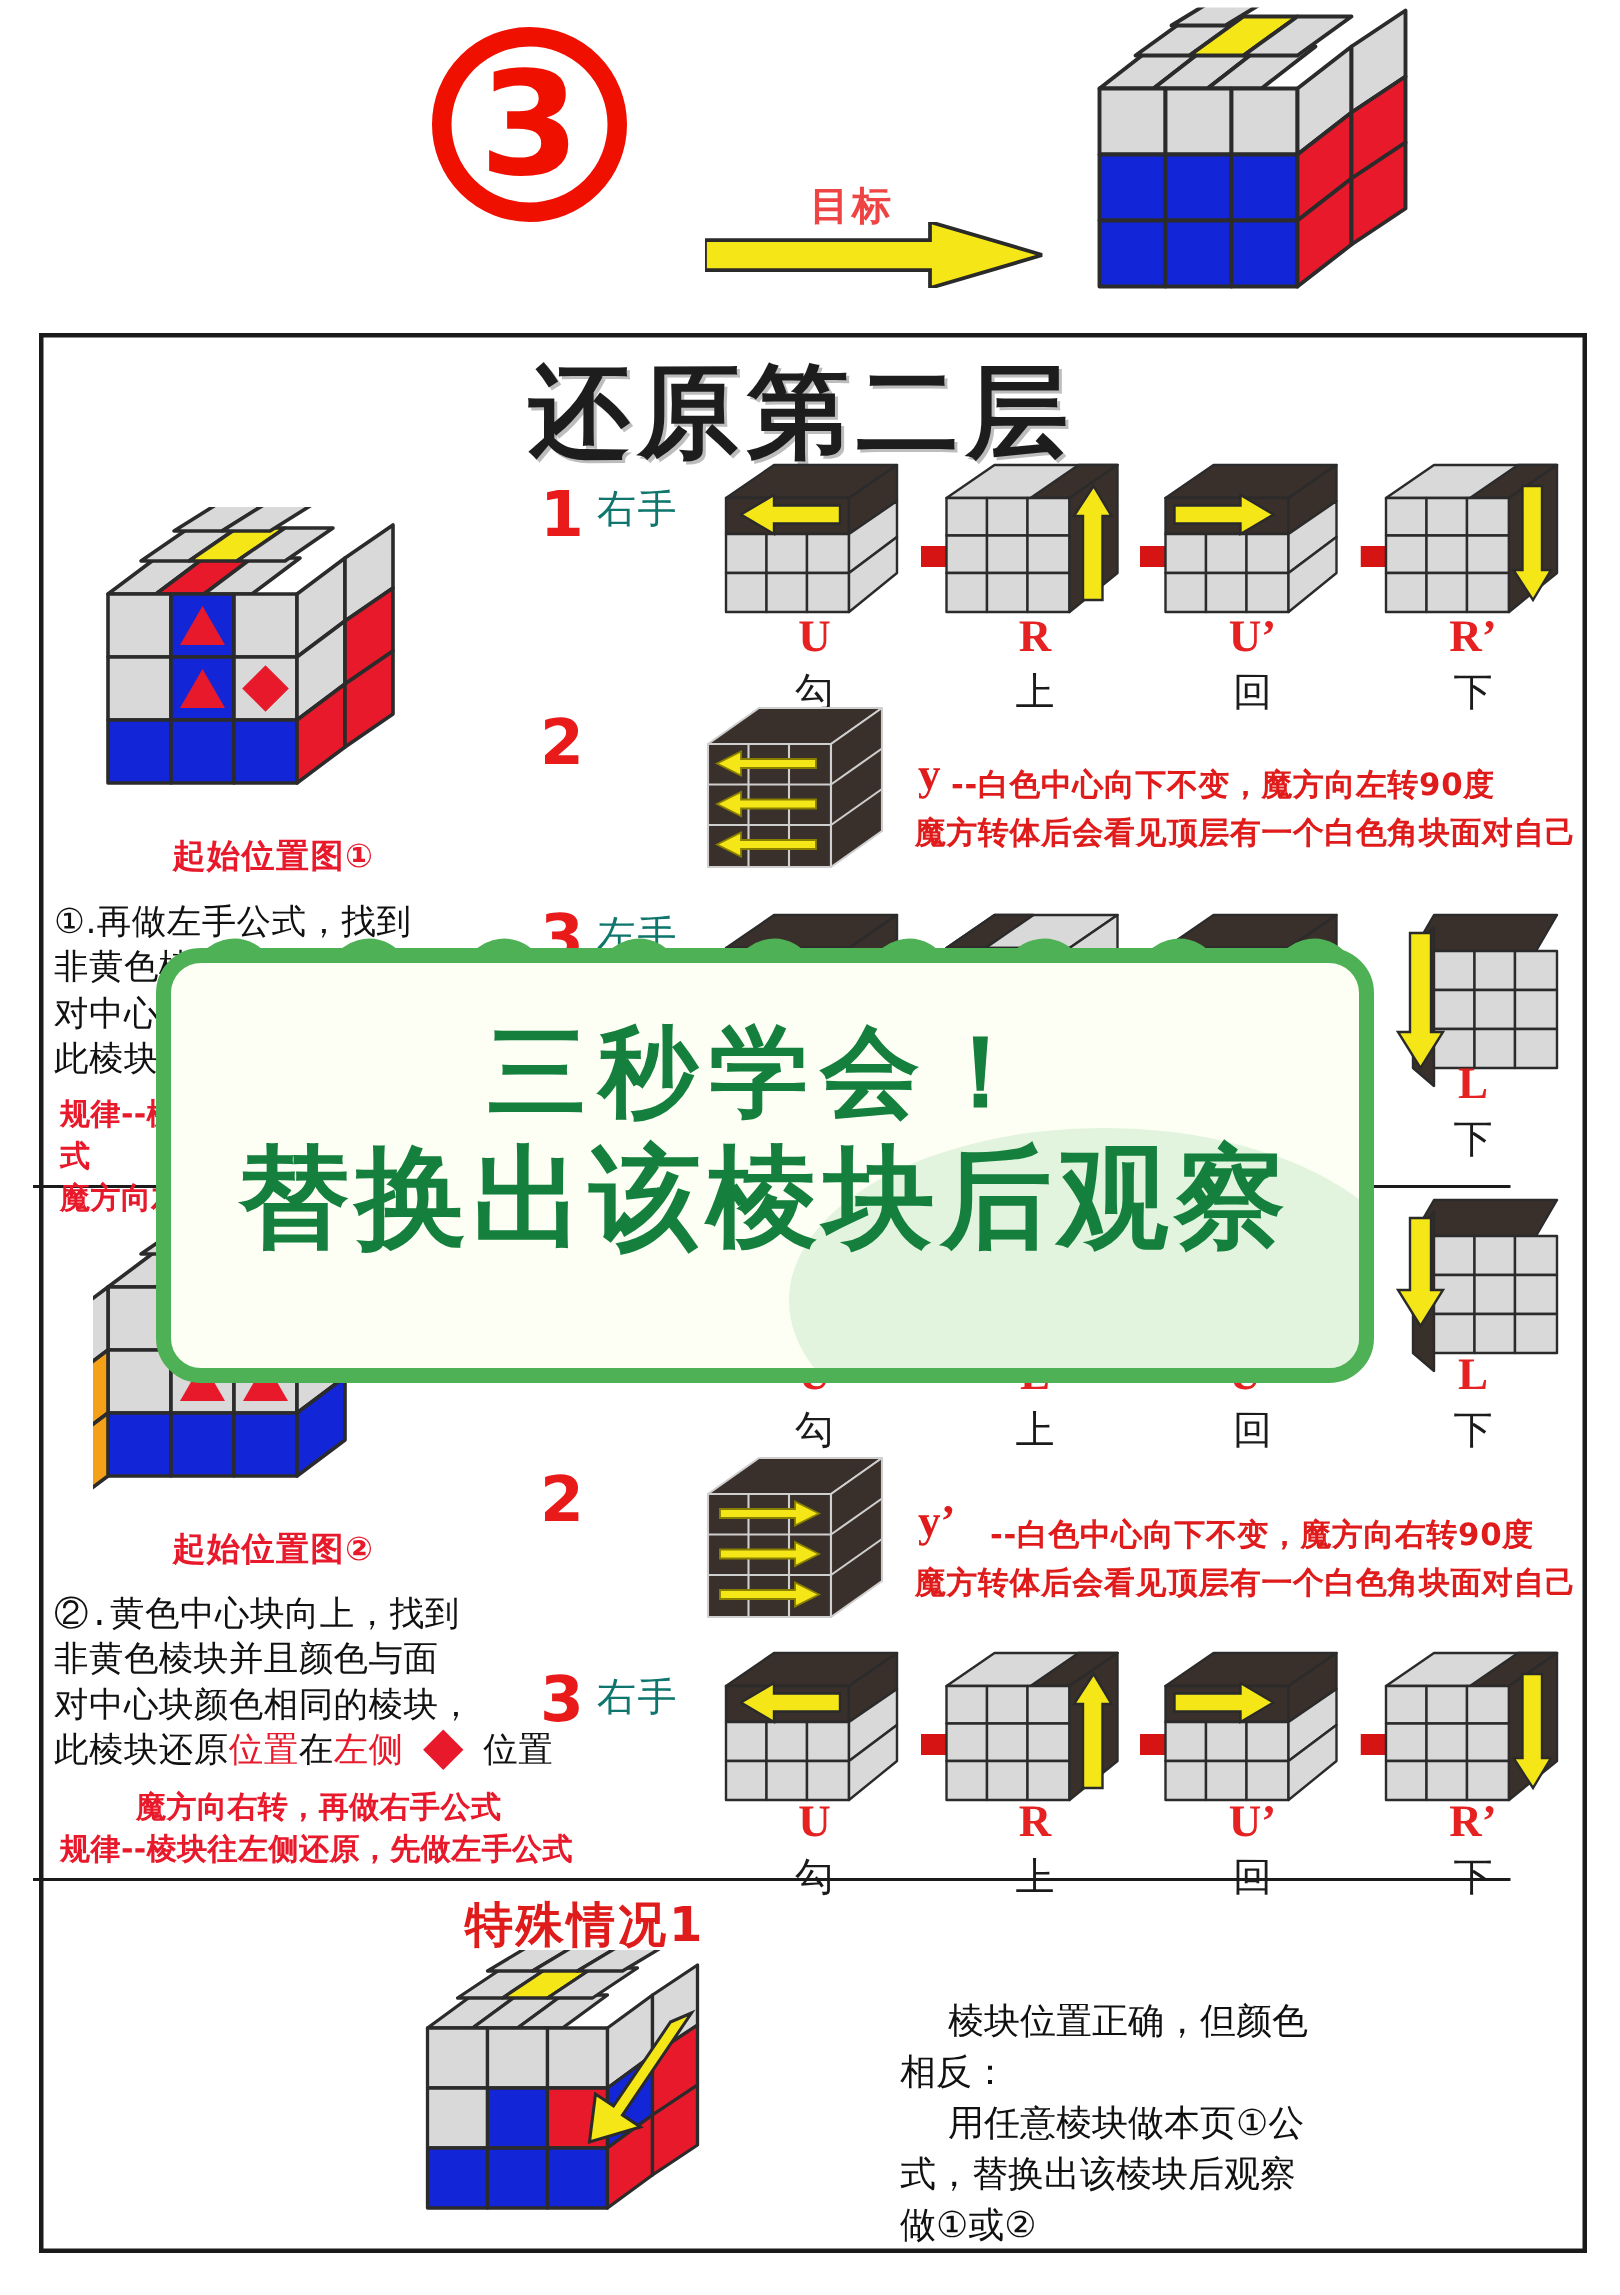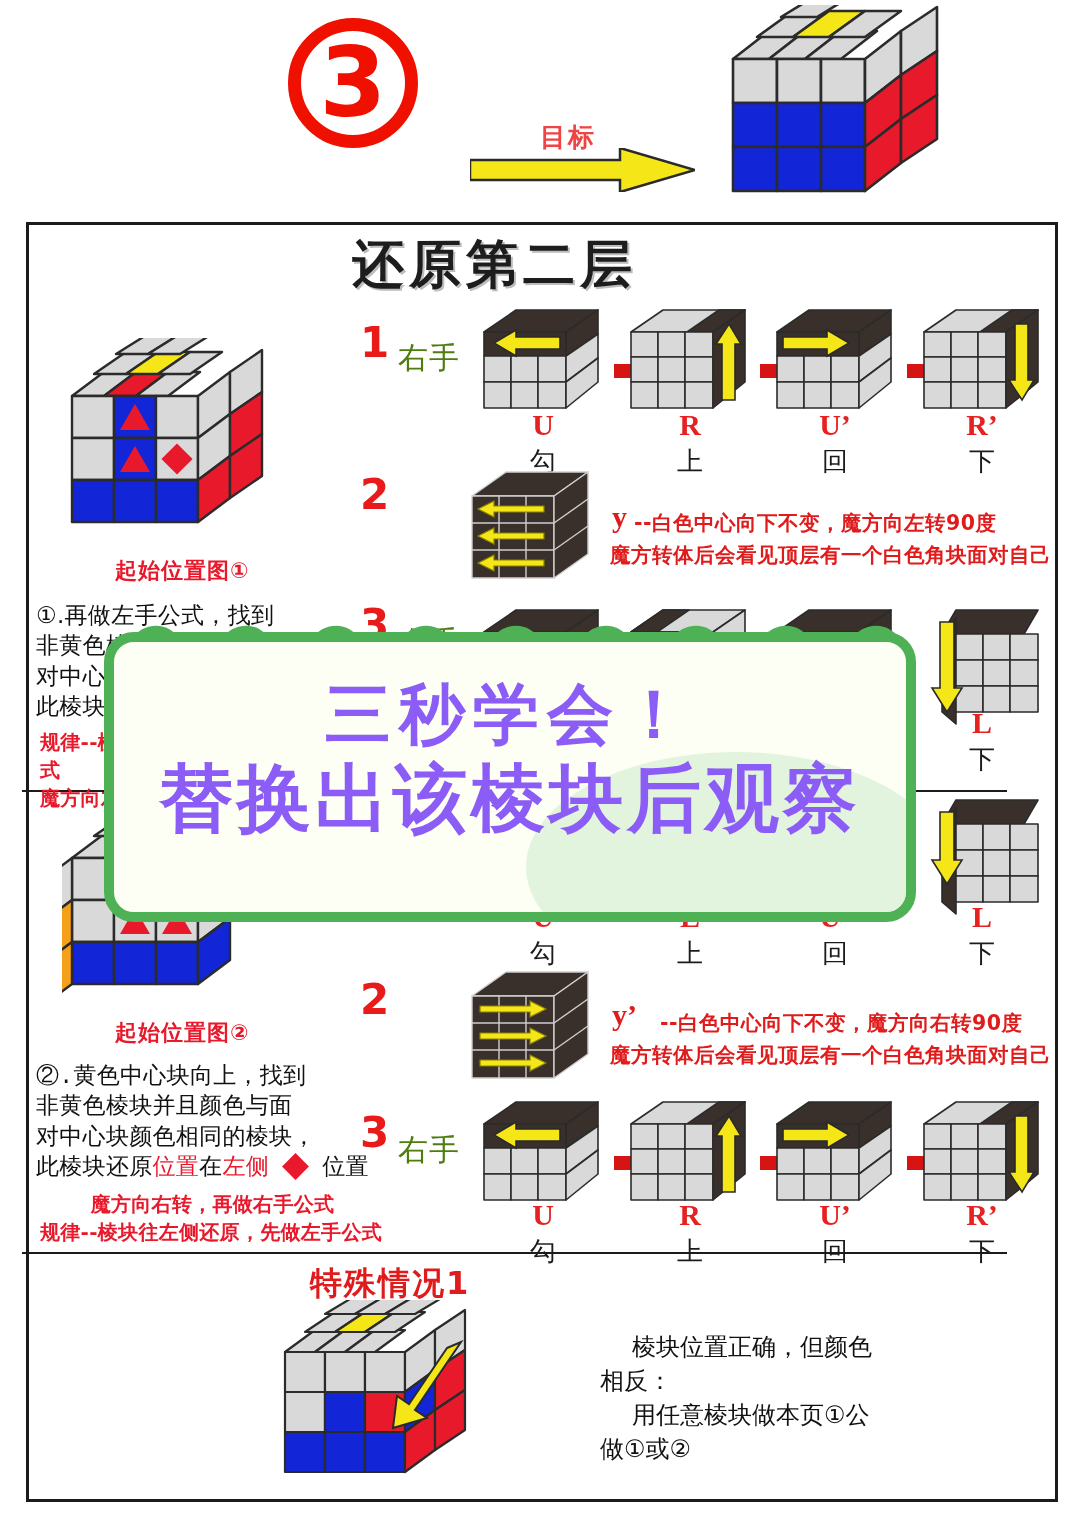--- a/index.html
+++ b/index.html
@@ -23,32 +23,32 @@
   .goal-label { position: absolute; left: 540px; top: 120px; color: #ef4444;
     font-size: 26px; font-weight: bold; letter-spacing: 2px; }
   .goal-arrow { position: absolute; left: 470px; top: 148px; width: 225px; height: 44px; }
 
   
   .frame { position: absolute; left: 26px; top: 222px; width: 1032px; height: 1280px;
     border: 3px solid #1b1b1b; background: #fff; }
   .divider { position: absolute; left: 22px; width: 985px; height: 2px; background: #1b1b1b; }
 
   .section-title { position: absolute; left: 352px; top: 230px;
-    font-size: 52px; font-weight: bold; color: #1d1d1d; letter-spacing: 5px;
+    font-size: 68px; font-weight: bold; color: #1d1d1d; letter-spacing: 5px;
     font-family: Liberation Sans, sans-serif;
     text-shadow: 2px 2px 0 #bdbdbd; }
 
   
   .cube { position: absolute; }
   .cube svg { display: block; }
 
   
   .step-num { position: absolute; color: #e81a1a; font-size: 42px; font-weight: bold;
     font-family: "DejaVu Sans", sans-serif; }
-  .hand-label { position: absolute; color: #4d7c0f; font-size: 30px; letter-spacing: 1px; margin-top: 16px; }
+  .hand-label { position: absolute; color: #0f766e; font-size: 26px; letter-spacing: 1px; }
 
   
   .mv { position: absolute; text-align: center; width: 70px; }
   .mv .letter { color: #e62121; font-size: 30px; font-weight: bold;
     font-family: "Liberation Serif", serif; }
   .mv .cn { display: block; color: #1b1b1b; font-size: 26px; margin-top: 2px; }
 
   
   .chev { position: absolute; width: 36px; height: 26px; }
 
@@ -74,21 +74,21 @@
   .special-title { position: absolute; color: #e01b1b; font-size: 32px; font-weight: bold;
     letter-spacing: 2px; }
   .special-text { position: absolute; color: #111; font-size: 24px; line-height: 1.42; }
 
   
   .wm { position: absolute; left: 104px; top: 632px; width: 812px; height: 290px;
     border: 10px solid #4fb155; border-radius: 30px; background: #fdfff4;
     overflow: hidden; }
   .wm-glow { position: absolute; right: -40px; bottom: -70px; width: 420px; height: 230px;
     background: #d8f0d5; border-radius: 50%; opacity: .75; }
-  .wm-l1, .wm-l2 { position: absolute; width: 100%; text-align: center; color: #8b5cf6;
+  .wm-l1, .wm-l2 { position: absolute; width: 100%; text-align: center; color: #15803d;
     font-weight: bold; font-family: "DejaVu Sans", sans-serif; }
   .wm-l1 { top: 28px; font-size: 66px; letter-spacing: 8px; }
   .wm-l2 { top: 108px; font-size: 74px; letter-spacing: 4px; }
   .wm-loops { position: absolute; left: 0; top: 618px; width: 1080px; height: 60px; }
 </style>
 </head>
 <body>
 
 <div class="page">
 
@@ -753,20 +753,21 @@
         <polygon points="160,110 190,90 190,130 160,150" fill="#e8192b"></polygon>
       </g>
       <polygon points="172,48 186,42 140,110 152,118 118,128 122,96 134,104" fill="#f5e618" stroke="#2a2a2a" stroke-width="2"></polygon>
     </svg>
   </div>
 
   <div class="special-text" style="left:600px;top:1330px;width:340px;">
     <div style="text-indent:32px;">棱块位置正确，但颜色</div>
     <div>相反：</div>
     <div style="text-indent:32px;">用任意棱块做本页①公</div>
+    <div>式，替换出该棱块后观察</div>
     <div>做①或②</div>
   </div>
 
   <svg class="wm-loops" viewBox="0 0 1080 60">
     <g fill="none" stroke="#4fb155" stroke-width="9" stroke-linecap="round">
       <path d="M140,46 a22,20 0 1 0 -4,-22 l0,18"></path>
       <path d="M230,46 a22,20 0 1 0 -4,-22 l0,18"></path>
       <path d="M320,46 a22,20 0 1 0 -4,-22 l0,18"></path>
       <path d="M410,46 a22,20 0 1 0 -4,-22 l0,18"></path>
       <path d="M500,46 a22,20 0 1 0 -4,-22 l0,18"></path>

